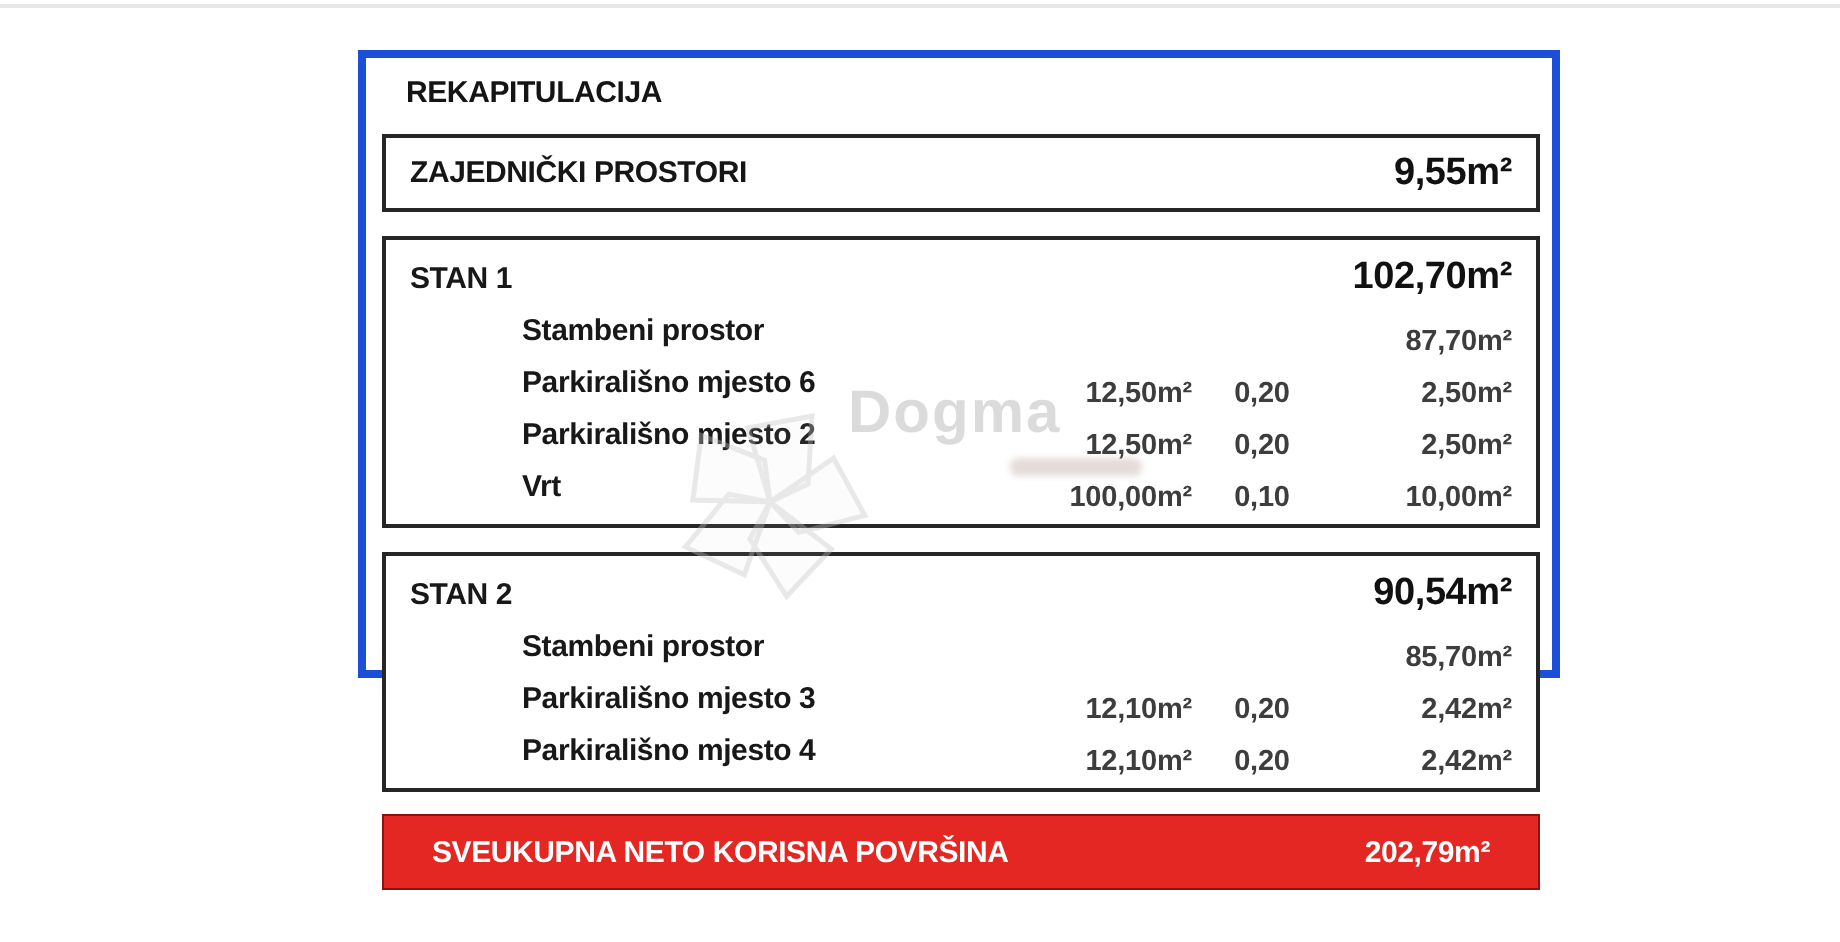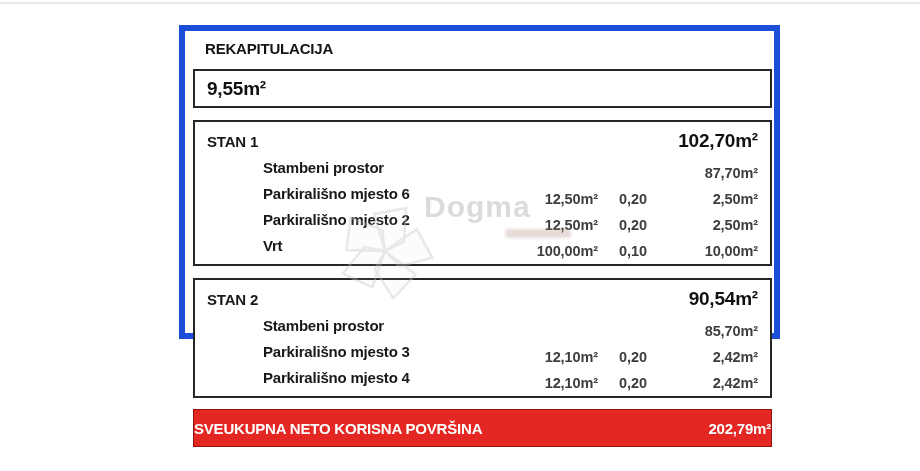--- a/index.html
+++ b/index.html
@@ -11,40 +11,40 @@
     overflow: hidden;
     color: #161616;
   }
   .top-line {
     position: absolute; left: 0; top: 2px; width: 100%; height: 2px;
     background: #e7e7e7;
   }
   .frame {
     position: absolute; left: 179px; top: 25px;
     width: 601px; height: 314px;
-    border: 6px solid #1d4ed8;
+    border: 4px solid #1d4ed8;
     background: #ffffff;
   }
   .title {
     position: absolute; left: 20px; top: 9px;
     font-size: 15px; font-weight: 700; letter-spacing: -0.2px; color: #141414;
   }
   .box {
     position: absolute; left: 8px; width: 579px;
     border: 2px solid #262626; background: #ffffff;
   }
   .rowbox { display: flex; align-items: center; justify-content: space-between; padding: 0 12px; }
   .box-common { top: 38px;  height: 39px; }
   .box-stan1  { top: 89px;  height: 146px; padding: 6px 12px; }
   .box-stan2  { top: 247px; height: 120px; padding: 6px 12px; }
   .box-grand  {
     top: 378px; height: 38px;
     background: #e42722; border: 1px solid #8c1310;
     display: flex; align-items: center; justify-content: space-between;
-    padding: 0 0; color: #ffffff;
+    padding: 0 24px; color: #ffffff;
   }
   .row { display: flex; align-items: center; height: 26px; }
   .c-label { flex: 1; font-size: 15px; font-weight: 700; letter-spacing: -0.2px; color: #181818;
              white-space: nowrap; overflow: hidden; }
   .sub .c-label { padding-left: 56px; }
   .c-area  { width: 130px; text-align: right;  }
   .c-coef  { width: 70px;  text-align: center; }
   .c-value { width: 90px;  text-align: right;  }
   .num { font-size: 14.5px; font-weight: 700; color: #3d3d3d; letter-spacing: -0.1px; margin-top: 12px; }
   .bold-total { font-size: 19px; font-weight: 700; color: #111111; letter-spacing: -0.2px; }
@@ -67,20 +67,21 @@
 </head>
 <body>
 
 <div class="top-line"></div>
 
 <div class="frame">
 
   <div class="title">REKAPITULACIJA</div>
 
   <div class="box rowbox box-common">
+    <span class="sec-label">ZAJEDNIČKI PROSTORI</span>
     <span class="bold-total">9,55m²</span>
   </div>
 
   <div class="box box-stan1">
     <div class="row head">
       <span class="c-label">STAN 1</span>
       <span class="c-area num"></span>
       <span class="c-coef num"></span>
       <span class="c-value bold-total">102,70m²</span>
     </div>

